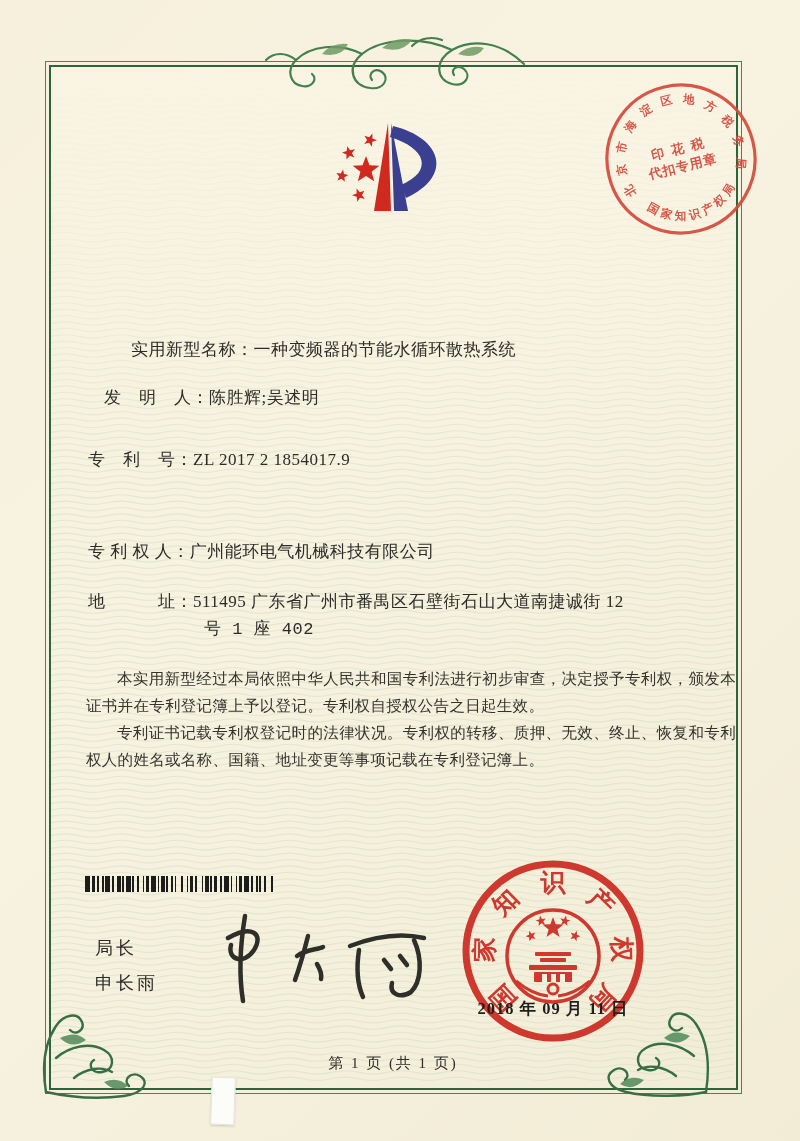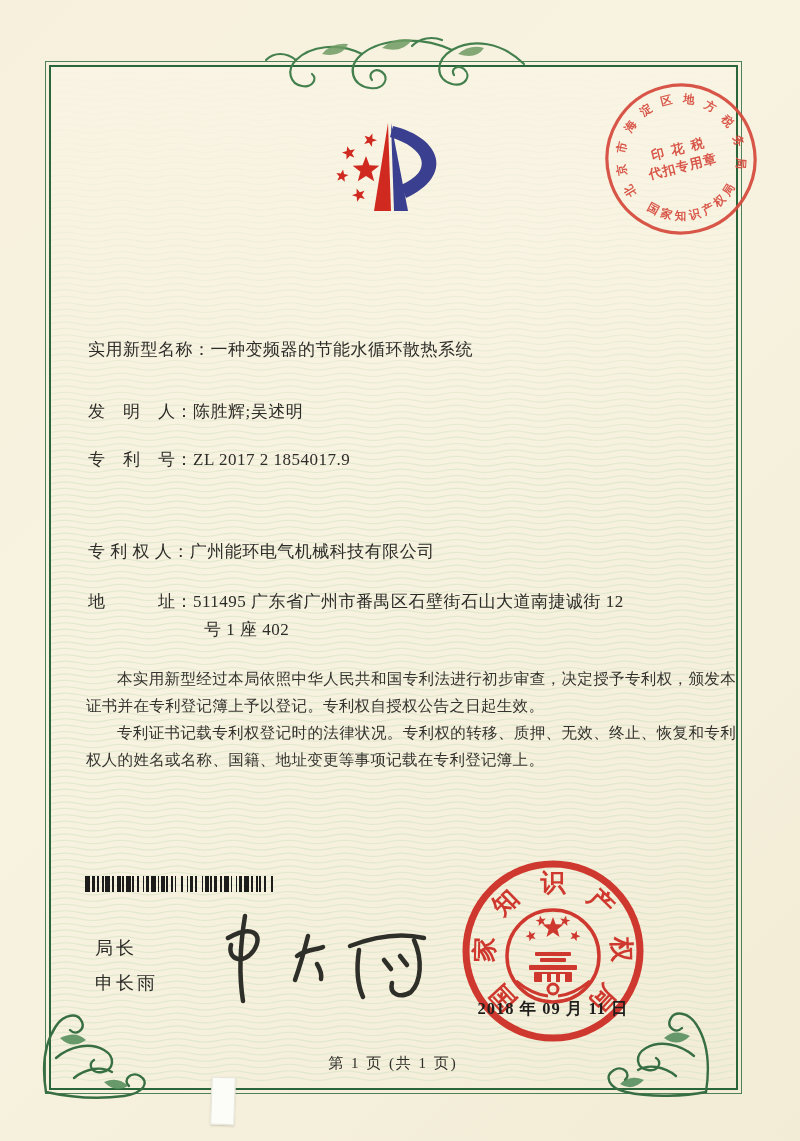--- a/index.html
+++ b/index.html
@@ -13,21 +13,21 @@
   .wave-fade{position:absolute;left:51px;top:67px;width:683px;height:420px;z-index:0;
     background:linear-gradient(180deg,rgba(249,244,227,.95) 0%,rgba(249,244,227,.55) 45%,rgba(249,244,227,0) 100%);}
 
   
   .abs{position:absolute;z-index:3;}
   .cert-no{left:72px;top:120px;font-size:19px;letter-spacing:2px;color:#2e2d29;}
   .title{left:45px;top:228px;width:696px;text-align:center;font-size:44px;font-weight:bold;letter-spacing:11px;color:#222120;}
   .field{left:88px;font-size:17px;color:#2d2c28;letter-spacing:.5px;white-space:nowrap;}
   .field .lbl{color:#2d2c28;}
   .addr-wrap{line-height:28px;}
-  .addr-l2{padding-left:116px;}
+  .addr-l2{padding-left:116px;font-family:Liberation Mono, monospace;}
   .grant-right{left:455px;}
   .body-text{left:86px;top:666px;width:650px;z-index:3;}
   .body-text p{margin:0 0 1px 0;font-size:15.5px;line-height:26.5px;text-align:justify;text-indent:2em;color:#34332e;letter-spacing:.3px;}
   .officer{font-size:18px;letter-spacing:3px;color:#2c2b27;}
   .footer{left:45px;top:1054px;width:696px;text-align:center;font-size:15px;letter-spacing:2px;color:#2e2d29;}
   .seal-date{left:458px;top:998px;width:190px;text-align:center;font-size:16.5px;font-weight:bold;letter-spacing:1px;color:#1f1e1c;z-index:6;}
 
   
   .barcode{left:85px;top:876px;height:16px;width:216px;font-size:0;z-index:3;}
   .barcode span{display:inline-block;height:16px;}
@@ -262,24 +262,24 @@
     <g id="logo-stars" fill="#d02a20">
         <path d="M48.0,46.0L51.5,55.2L61.3,55.7L53.6,61.8L56.2,71.3L48.0,65.9L39.8,71.3L42.4,61.8L34.7,55.7L44.5,55.2Z"></path>
         <path d="M54.4,23.4L54.4,28.4L59.0,30.2L54.3,31.8L53.9,36.7L51.0,32.8L46.2,33.9L49.1,29.9L46.5,25.7L51.2,27.2Z"></path>
         <path d="M29.2,36.2L32.1,40.3L36.9,39.2L33.9,43.2L36.4,47.4L31.8,45.8L28.5,49.5L28.5,44.6L24.0,42.6L28.7,41.1Z"></path>
         <path d="M25.1,59.6L26.0,64.1L30.4,65.1L26.4,67.3L26.8,71.8L23.5,68.7L19.3,70.5L21.3,66.4L18.3,62.9L22.8,63.5Z"></path>
         <path d="M38.6,78.4L41.8,82.2L46.5,80.7L43.9,84.9L46.8,88.9L42.0,87.8L39.1,91.7L38.7,86.8L34.0,85.2L38.6,83.4Z"></path>
       </g>
   </svg>
 
 
-  <div class="abs field" style="top:338px;">
+  <div class="abs field" style="top:338px;margin-left:43px;">
     <span class="lbl">实用新型名称：</span><span>一种变频器的节能水循环散热系统</span>
   </div>
-  <div class="abs field" style="top:400px;">
+  <div class="abs field" style="top:386px;margin-left:16px;">
     <span class="lbl">发　明　人：</span><span>陈胜辉;吴述明</span>
   </div>
   <div class="abs field" style="top:448px;">
     <span class="lbl">专　利　号：</span><span>ZL 2017 2 1854017.9</span>
   </div>
   <div class="abs field" style="top:540px;">
     <span class="lbl">专 利 权 人：</span><span>广州能环电气机械科技有限公司</span>
   </div>
   <div class="abs field addr-wrap" style="top:588px;">
     <div><span class="lbl">地　　　址：</span><span>511495 广东省广州市番禺区石壁街石山大道南捷诚街 12</span></div>

